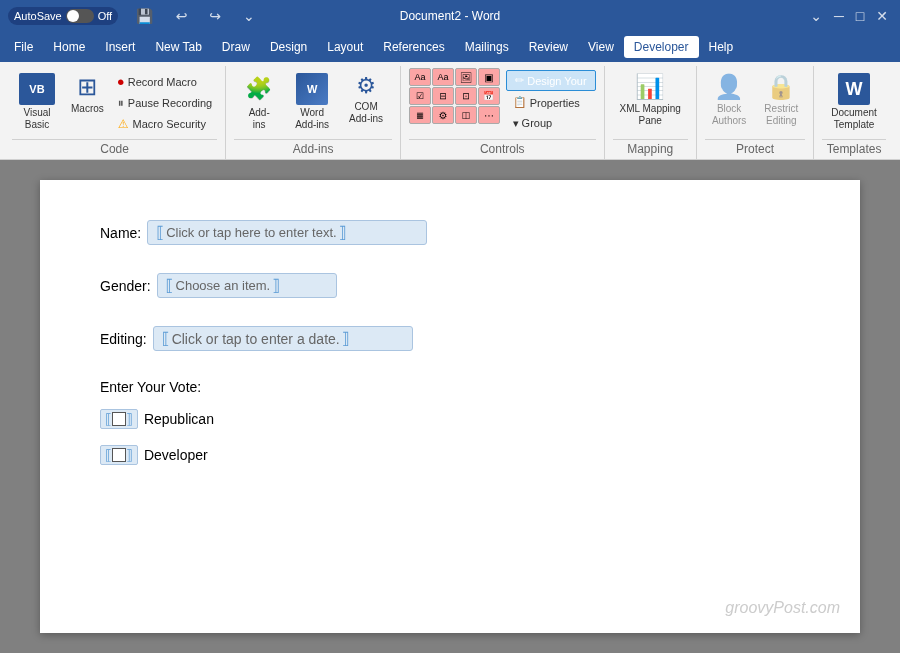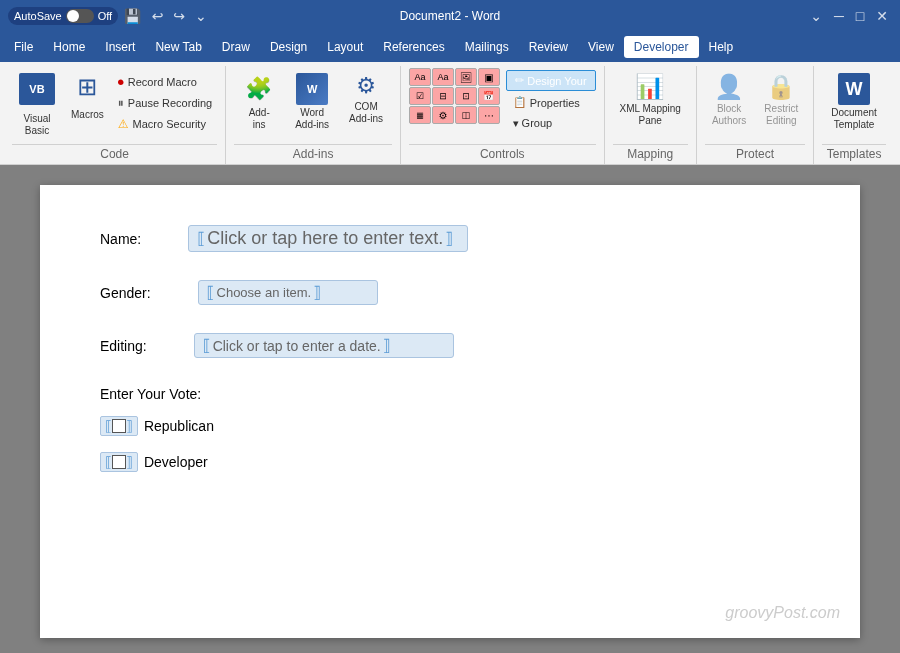--- a/index.html
+++ b/index.html
@@ -8,21 +8,21 @@
     
     .title-bar {
       background: #2b579a;
       color: white;
       height: 32px;
       display: flex;
       align-items: center;
       padding: 0 8px;
       justify-content: space-between;
     }
-    .title-bar-left { display: flex; align-items: center; gap: 2px; }
+    .title-bar-left { display: flex; align-items: center; gap: 14px; }
     .title-bar-center { position: absolute; left: 50%; transform: translateX(-50%); font-size: 12px; color: white; }
     .title-bar-right { display: flex; align-items: center; gap: 4px; margin-left: auto; }
 
     .autosave-badge {
       display: flex; align-items: center; gap: 4px;
       background: #1e4080; border-radius: 10px;
       padding: 2px 6px; font-size: 11px; color: white;
     }
     .autosave-toggle {
       background: #555; border-radius: 8px; width: 28px; height: 14px;
@@ -93,21 +93,21 @@
     
     .ribbon-btn-large {
       display: flex;
       flex-direction: column;
       align-items: center;
       justify-content: flex-start;
       padding: 4px 6px;
       cursor: pointer;
       border-radius: 3px;
       min-width: 44px;
-      gap: 8px;
+      gap: 2px;
       border: 1px solid transparent;
       background: transparent;
     }
     .ribbon-btn-large .label { font-size: 10px; text-align: center; color: #333; line-height: 1.2; }
 
     .ribbon-btn-small {
       display: flex;
       align-items: center;
       gap: 4px;
       padding: 2px 4px;
@@ -250,21 +250,20 @@
       position: relative;
     }
 
     
     .form-row {
       display: flex;
       align-items: center;
       margin-bottom: 28px;
       font-size: 14px;
       color: #000;
-      gap: 41px;
     }
     .form-label {
       font-size: 14px;
       font-weight: normal;
       margin-right: 6px;
       color: #000;
     }
     .form-field-text {
       display: inline-flex;
       align-items: center;
@@ -552,21 +551,21 @@
   </div>
 </div>
 
 <div class="document-area">
   <div class="document-page">
 
     <div class="form-row">
       <span class="form-label">Name:</span>
       <div class="form-field-text">
         <span class="field-bracket-left">⟦</span>
-        <span style="color:#666; font-size:18px;">Click or tap here to enter text.</span>
+        <span style="color:#666; font-size:13px;">Click or tap here to enter text.</span>
         <span class="field-bracket-right">⟧</span>
       </div>
     </div>
 
     <div class="form-row">
       <span class="form-label">Gender:</span>
       <div class="form-field-dropdown">
         <span class="field-bracket-left">⟦</span>
         <span style="color:#666; font-size:13px;">Choose an item.</span>
         <span class="field-bracket-right">⟧</span>

